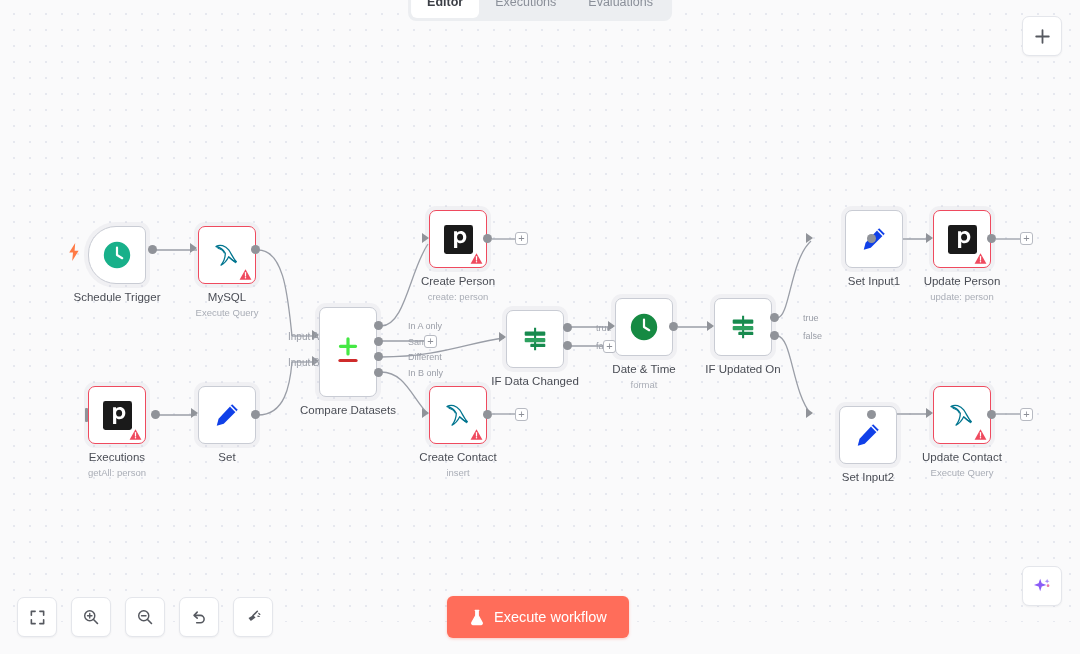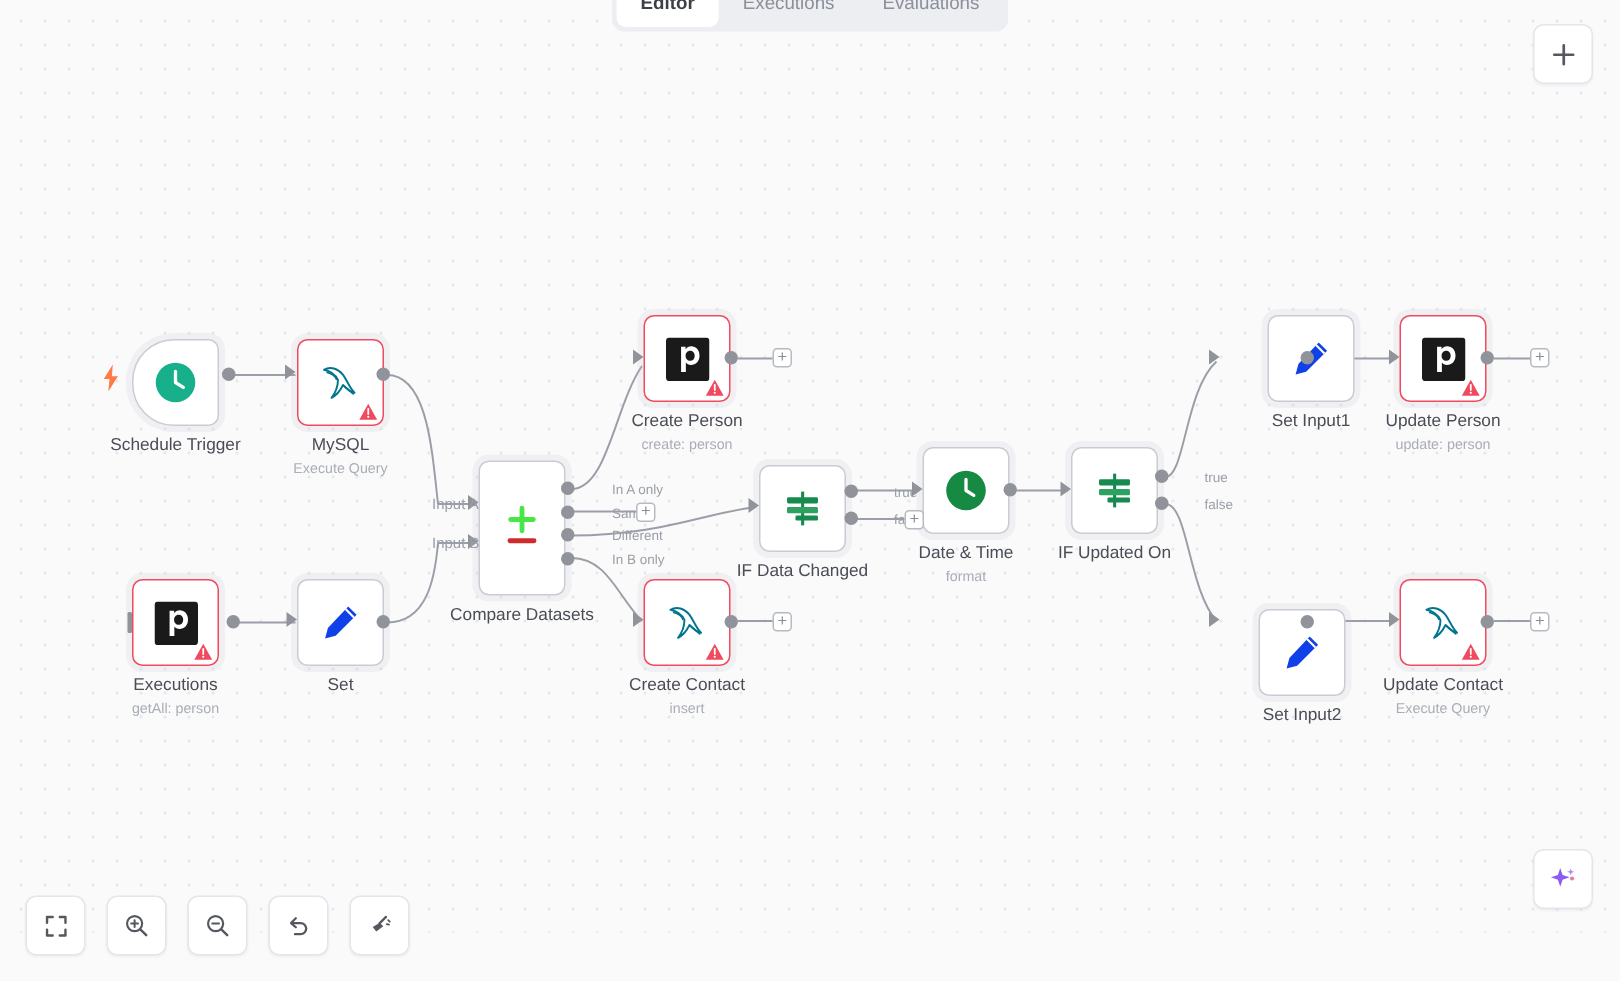--- a/index.html
+++ b/index.html
@@ -243,20 +243,26 @@
     </div>
     <div class="sqbtn">
       <svg width="18" height="18" viewBox="0 0 20 20">
         <path d="M14.8 3.6 L10.0 8.4" stroke="#55585f" stroke-width="1.7" stroke-linecap="round"></path>
         <path d="M10.2 8.0 L12.8 10.6 L7.6 14.4 L5.0 11.2 Z" fill="#55585f"></path>
         <path d="M16.4 6.0 L17.6 7.2 M15.4 9.0 L17.0 9.4" stroke="#55585f" stroke-width="1.3" stroke-linecap="round"></path>
       </svg>
     </div>
   </div>
 
+  <button id="execute-workflow-btn">
+    <svg width="16" height="17" viewBox="0 0 18 19">
+      <path d="M7.0 1.6 H11.0 M7.6 1.6 V7.2 L3.2 15.2 a1.5 1.5 0 0 0 1.3 2.2 H13.5 a1.5 1.5 0 0 0 1.3-2.2 L10.4 7.2 V1.6" fill="#fff" stroke="#fff" stroke-width="1.4" stroke-linejoin="round" stroke-linecap="round"></path>
+    </svg>
+    <span>Execute workflow</span>
+  </button>
 
   <div class="node trigger" style="left:88px; top:226px;">
     <svg class="bolt" viewBox="0 0 12 18">
       <path d="M7.2 0 L1.2 9.6 H5.0 L4.2 18 L10.6 7.8 H6.6 Z" fill="#ff7a45"></path>
     </svg>
     <div class="node-box">
       <svg width="30" height="30" viewBox="0 0 30 30">
         <circle cx="15" cy="15" r="13.2" fill="#18b08a"></circle>
         <path d="M15 7.6 V15 L20.2 18.2" stroke="#fff" stroke-width="2.2" fill="none" stroke-linecap="round" stroke-linejoin="round"></path>
       </svg>

